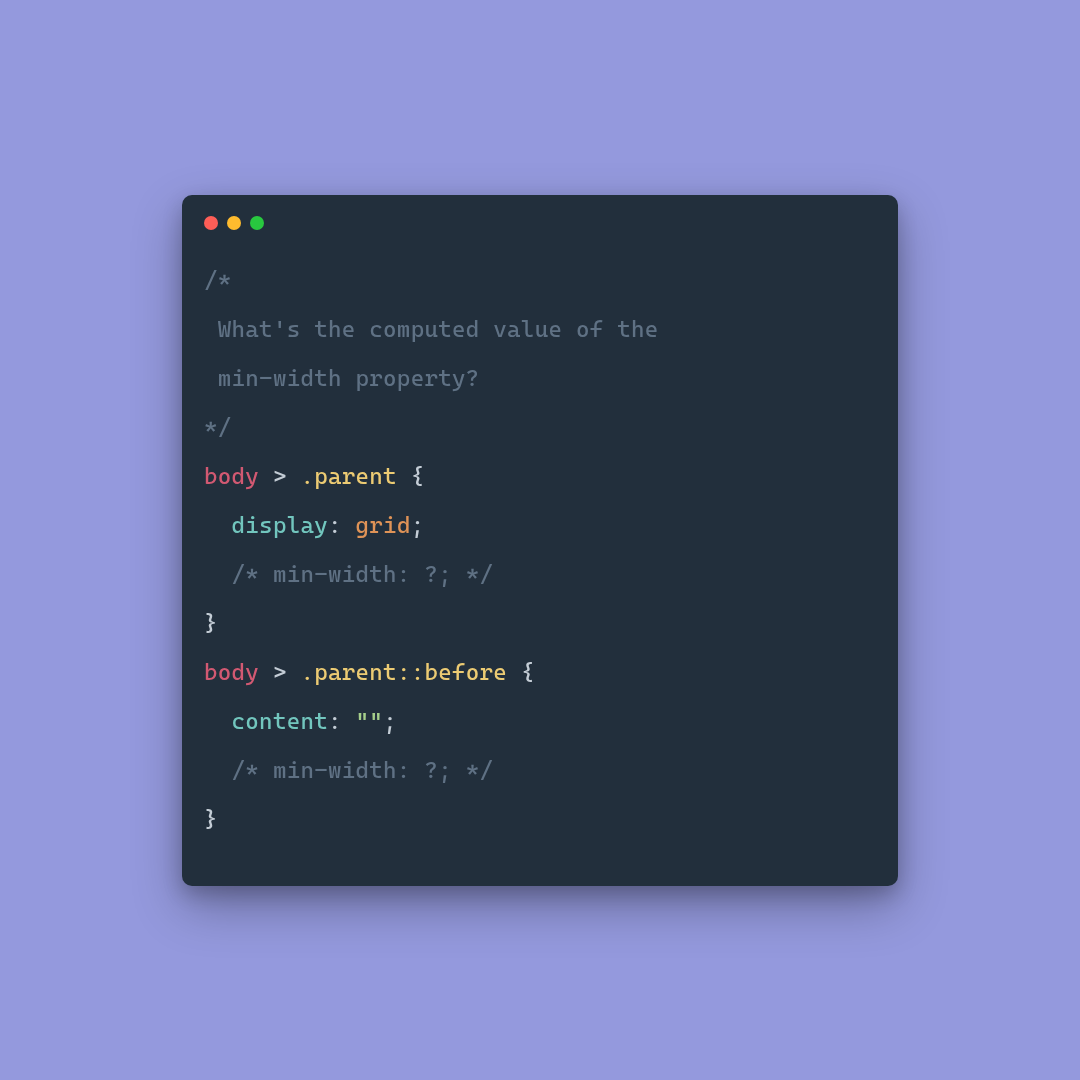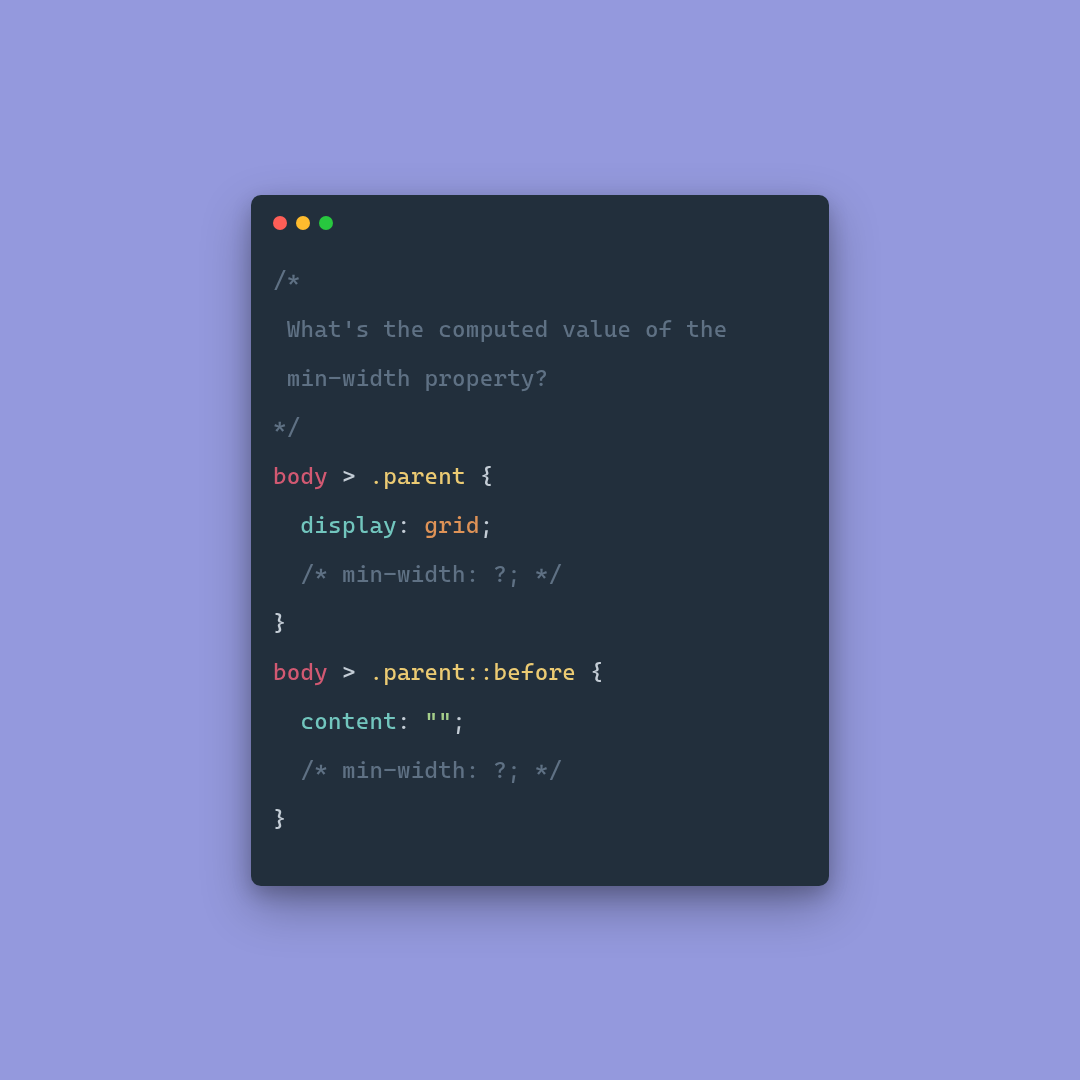--- a/index.html
+++ b/index.html
@@ -10,21 +10,21 @@
     body {
       width: 1080px;
       height: 1080px;
       background: #9499dd;
       display: flex;
       align-items: center;
       justify-content: center;
       font-family: ui-monospace, "SF Mono", "Cascadia Code", "Fira Code", Menlo, Consolas, monospace;
     }
     .window {
-      width: 578px;
+      width: 716px;
       background: #222f3c;
       border-radius: 10px;
       box-shadow: 0 20px 50px rgba(0,0,0,0.3), 0 8px 20px rgba(0,0,0,0.2);
       overflow: hidden;
     }
     .titlebar {
       display: flex;
       align-items: center;
       gap: 9px;
       padding: 21px 22px 14px 22px;

